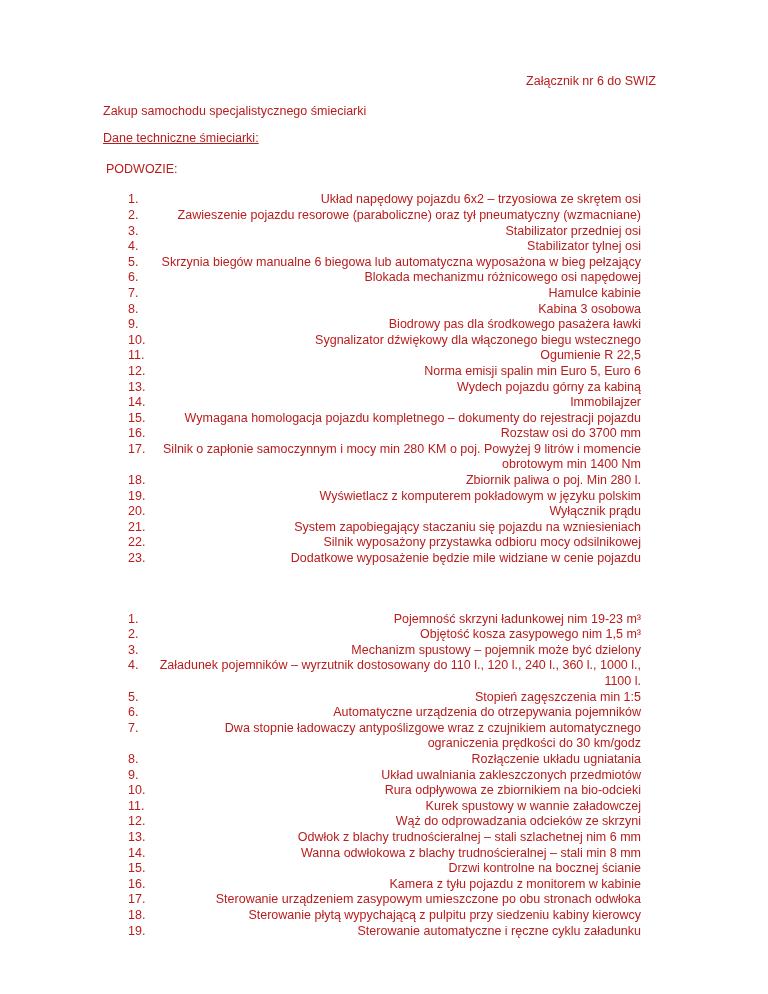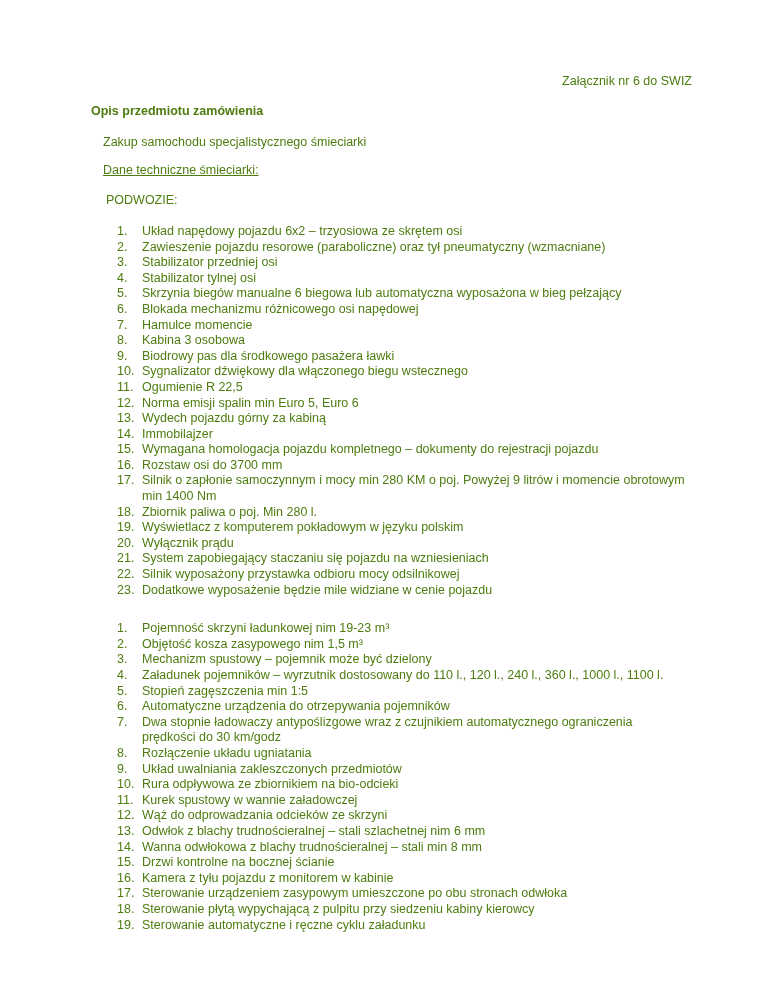--- a/index.html
+++ b/index.html
@@ -6,25 +6,25 @@
     margin: 0;
     padding: 0;
     background: #ffffff;
   }
   .page {
     position: relative;
     width: 768px;
     height: 994px;
     background: #ffffff;
     box-sizing: border-box;
-    padding: 74px 76px 40px 91px;
+    padding: 74px 112px 40px 91px;
     font-family: "Liberation Sans", "DejaVu Sans", sans-serif;
     font-size: 12.5px;
     line-height: 15.6px;
-    color: #4d7c0f;
+    color: #b91c1c;
     overflow: hidden;
   }
   .header-right {
     text-align: right;
     margin: 0 0 14px 0;
   }
   .doc-title {
     font-weight: bold;
     margin: 0 0 16px 0;
   }
@@ -36,59 +36,59 @@
   }
   .section-heading {
     margin: 15px;
   }
   .section-gap {
     height: 15px;
   }
   ol.spec-list {
     list-style: none;
     counter-reset: item;
-    margin: 4px;
+    margin: 15px;
     padding: 0 0 0 22px;
+    text-align: right;
   }
   ol.spec-list li {
     counter-increment: item;
     position: relative;
     padding-left: 25px;
   }
   ol.spec-list li::before {
     content: counter(item) ".";
     position: absolute;
     left: 0;
     top: 0;
   }
 </style>
 </head>
 <body>
 
 <div class="page">
 
   <p class="header-right">Załącznik nr 6 do SWIZ</p>
 
-  <p class="doc-title">Opis przedmiotu zamówienia</p>
 
   <div class="intro">
     <p>Zakup samochodu specjalistycznego śmieciarki</p>
     <p class="underlined">Dane techniczne śmieciarki:</p>
   </div>
 
   <p class="section-heading">PODWOZIE:</p>
 
   <ol class="spec-list">
     <li>Układ napędowy pojazdu 6x2 – trzyosiowa ze skrętem osi</li>
     <li>Zawieszenie pojazdu resorowe (paraboliczne) oraz tył pneumatyczny (wzmacniane)</li>
     <li>Stabilizator przedniej osi</li>
     <li>Stabilizator tylnej osi</li>
     <li>Skrzynia biegów manualne 6 biegowa lub automatyczna wyposażona w bieg pełzający</li>
     <li>Blokada mechanizmu różnicowego osi napędowej</li>
-    <li>Hamulce momencie</li>
+    <li>Hamulce kabinie</li>
     <li>Kabina 3 osobowa</li>
     <li>Biodrowy pas dla środkowego pasażera ławki</li>
     <li>Sygnalizator dźwiękowy dla włączonego biegu wstecznego</li>
     <li>Ogumienie R 22,5</li>
     <li>Norma emisji spalin min Euro 5, Euro 6</li>
     <li>Wydech pojazdu górny za kabiną</li>
     <li>Immobilajzer</li>
     <li>Wymagana homologacja pojazdu kompletnego – dokumenty do rejestracji pojazdu</li>
     <li>Rozstaw osi do 3700 mm</li>
     <li>Silnik o zapłonie samoczynnym i mocy min 280 KM o poj. Powyżej 9 litrów i momencie obrotowym min 1400 Nm</li>

